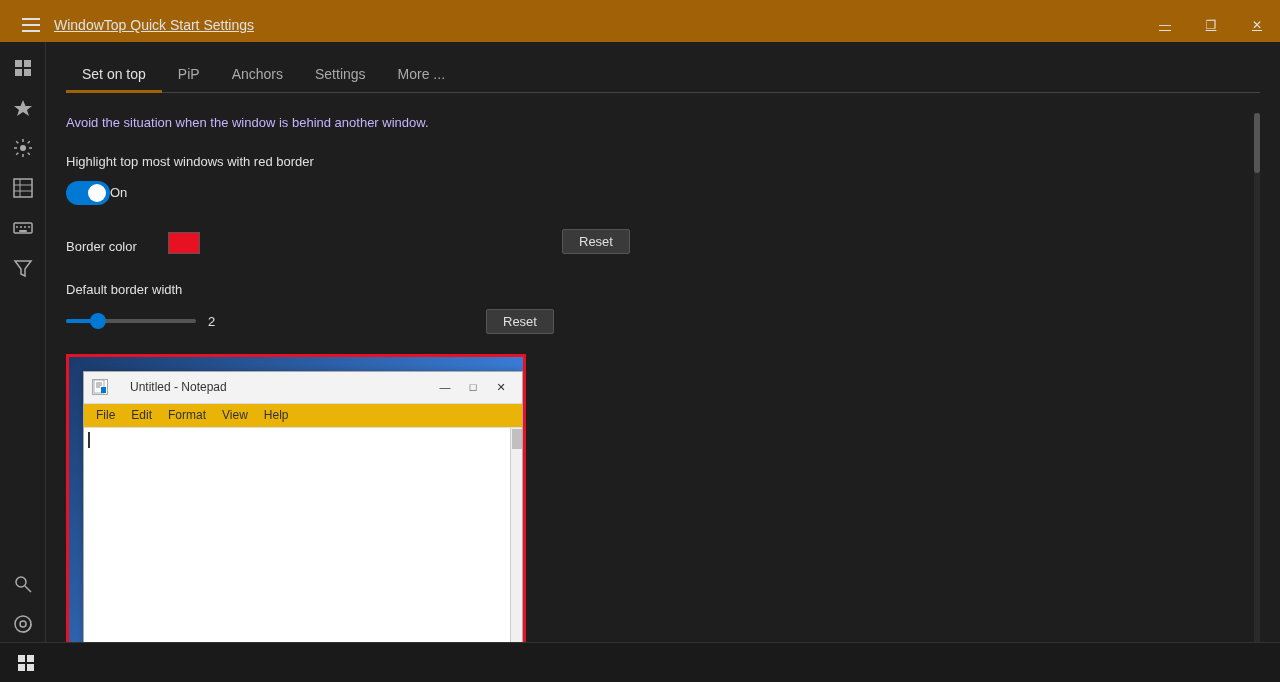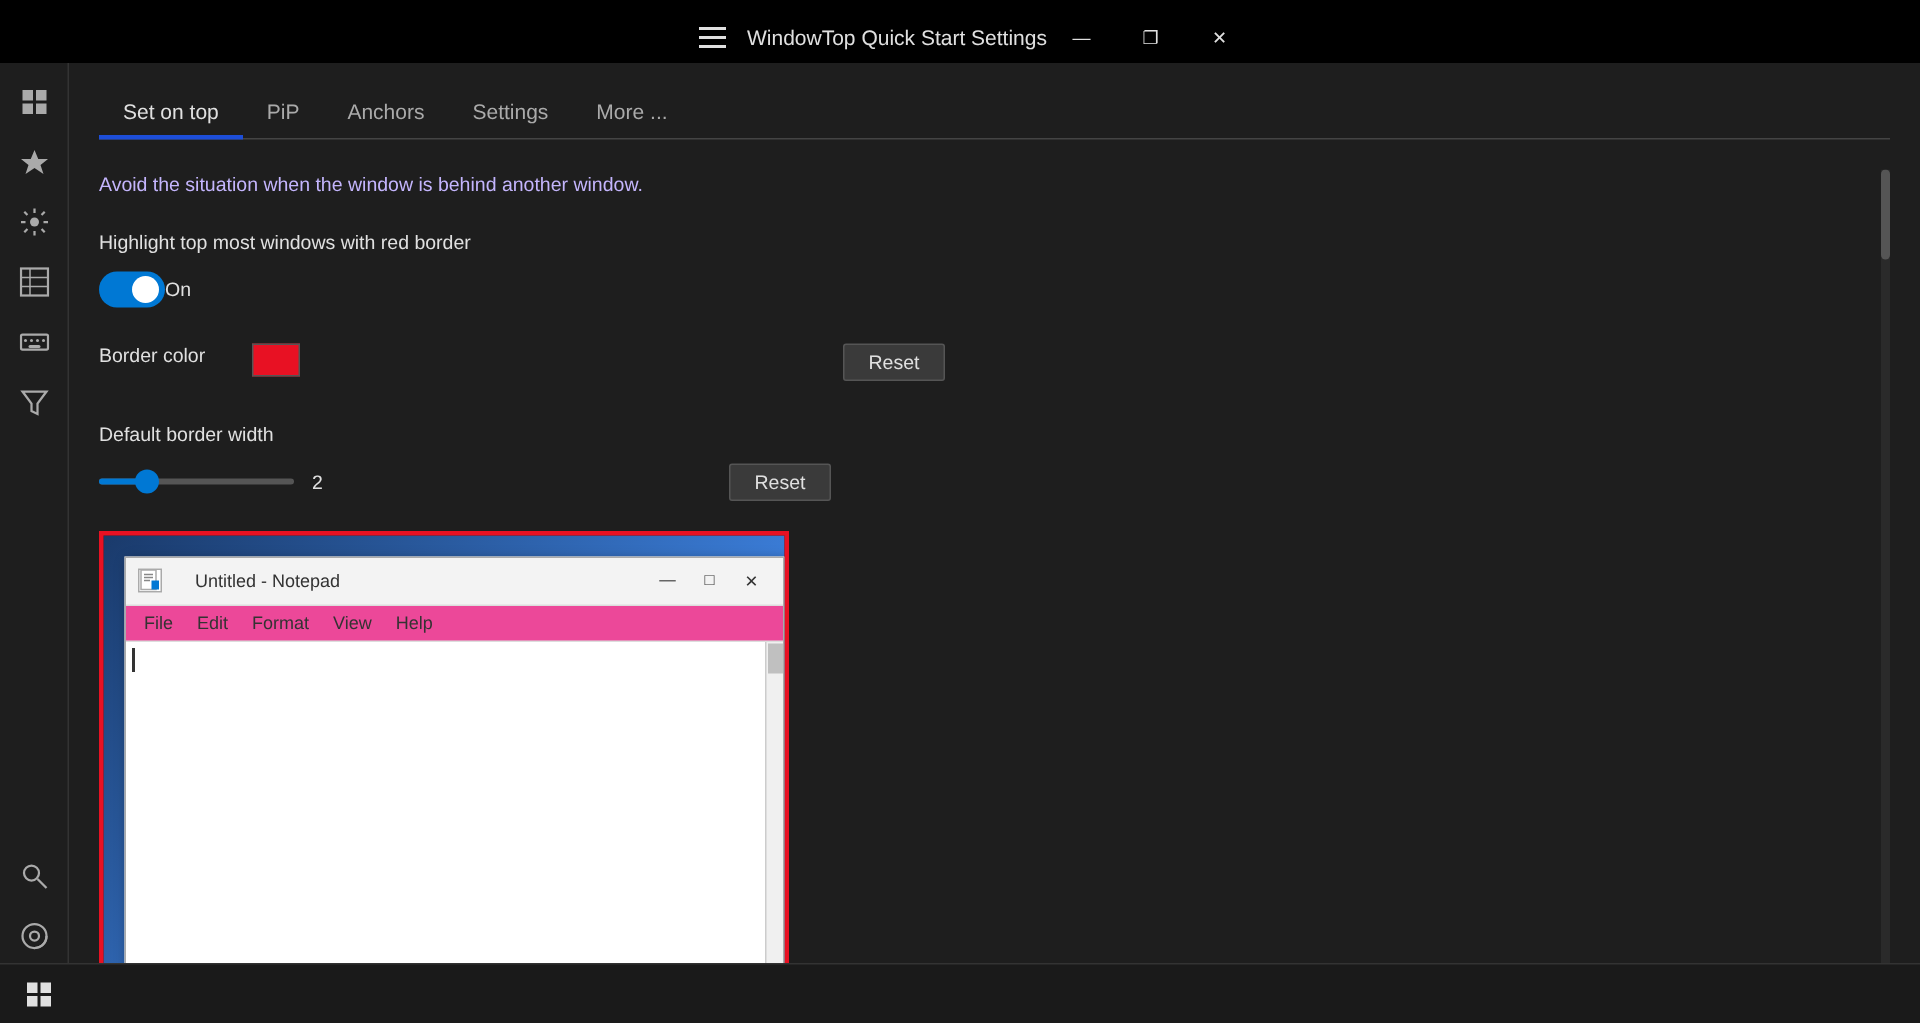--- a/index.html
+++ b/index.html
@@ -12,25 +12,26 @@
       height: 682px;
       overflow: hidden;
       display: flex;
       flex-direction: column;
     }
 
     
     .title-bar {
       display: flex;
       align-items: center;
-      justify-content: center;
-      background: #000000;
+      justify-content: space-between;
+      background: #a16207;
       padding: 8px 0 0 0;
       height: 42px;
       flex-shrink: 0;
+      text-decoration: underline;
     }
     .title-bar-left {
       display: flex;
       align-items: center;
       gap: 10px;
       padding-left: 18px;
     }
     .hamburger-icon {
       display: flex;
       flex-direction: column;
@@ -121,21 +122,21 @@
       padding: 8px 16px;
       cursor: pointer;
       font-size: 14px;
       color: #aaa;
       border-bottom: 3px solid transparent;
       margin-bottom: -1px;
       white-space: nowrap;
     }
     .tab.active {
       color: #e0e0e0;
-      border-bottom: 3px solid #1d4ed8;
+      border-bottom: 3px solid #a16207;
       text-align: right;
     }
 
     
     .settings-content {
       flex: 1;
       overflow-y: auto;
       padding-right: 4px;
       position: relative;
     }
@@ -183,21 +184,21 @@
       transition: left 0.2s;
     }
     .toggle-label {
       font-size: 13px;
       color: #e0e0e0;
     }
 
     
     .border-color-row {
       display: flex;
-      align-items: flex-start;
+      align-items: flex-end;
       gap: 12px;
       margin-bottom: 20px;
     }
     .border-color-label {
       font-size: 13px;
       color: #e0e0e0;
       min-width: 90px;
     }
     .color-swatch {
       width: 32px;
@@ -353,21 +354,21 @@
       background: transparent;
       cursor: pointer;
       display: flex;
       align-items: center;
       justify-content: center;
       font-size: 11px;
       color: #333;
     }
 
     .notepad-menu-bar {
-      background: #ec4899;
+      background: #eab308;
       border-bottom: 1px solid #ddd;
       display: flex;
       align-items: center;
       padding: 2px 4px;
       height: 24px;
       flex-shrink: 0;
     }
     .notepad-menu-item {
       padding: 2px 8px;
       font-size: 12px;

